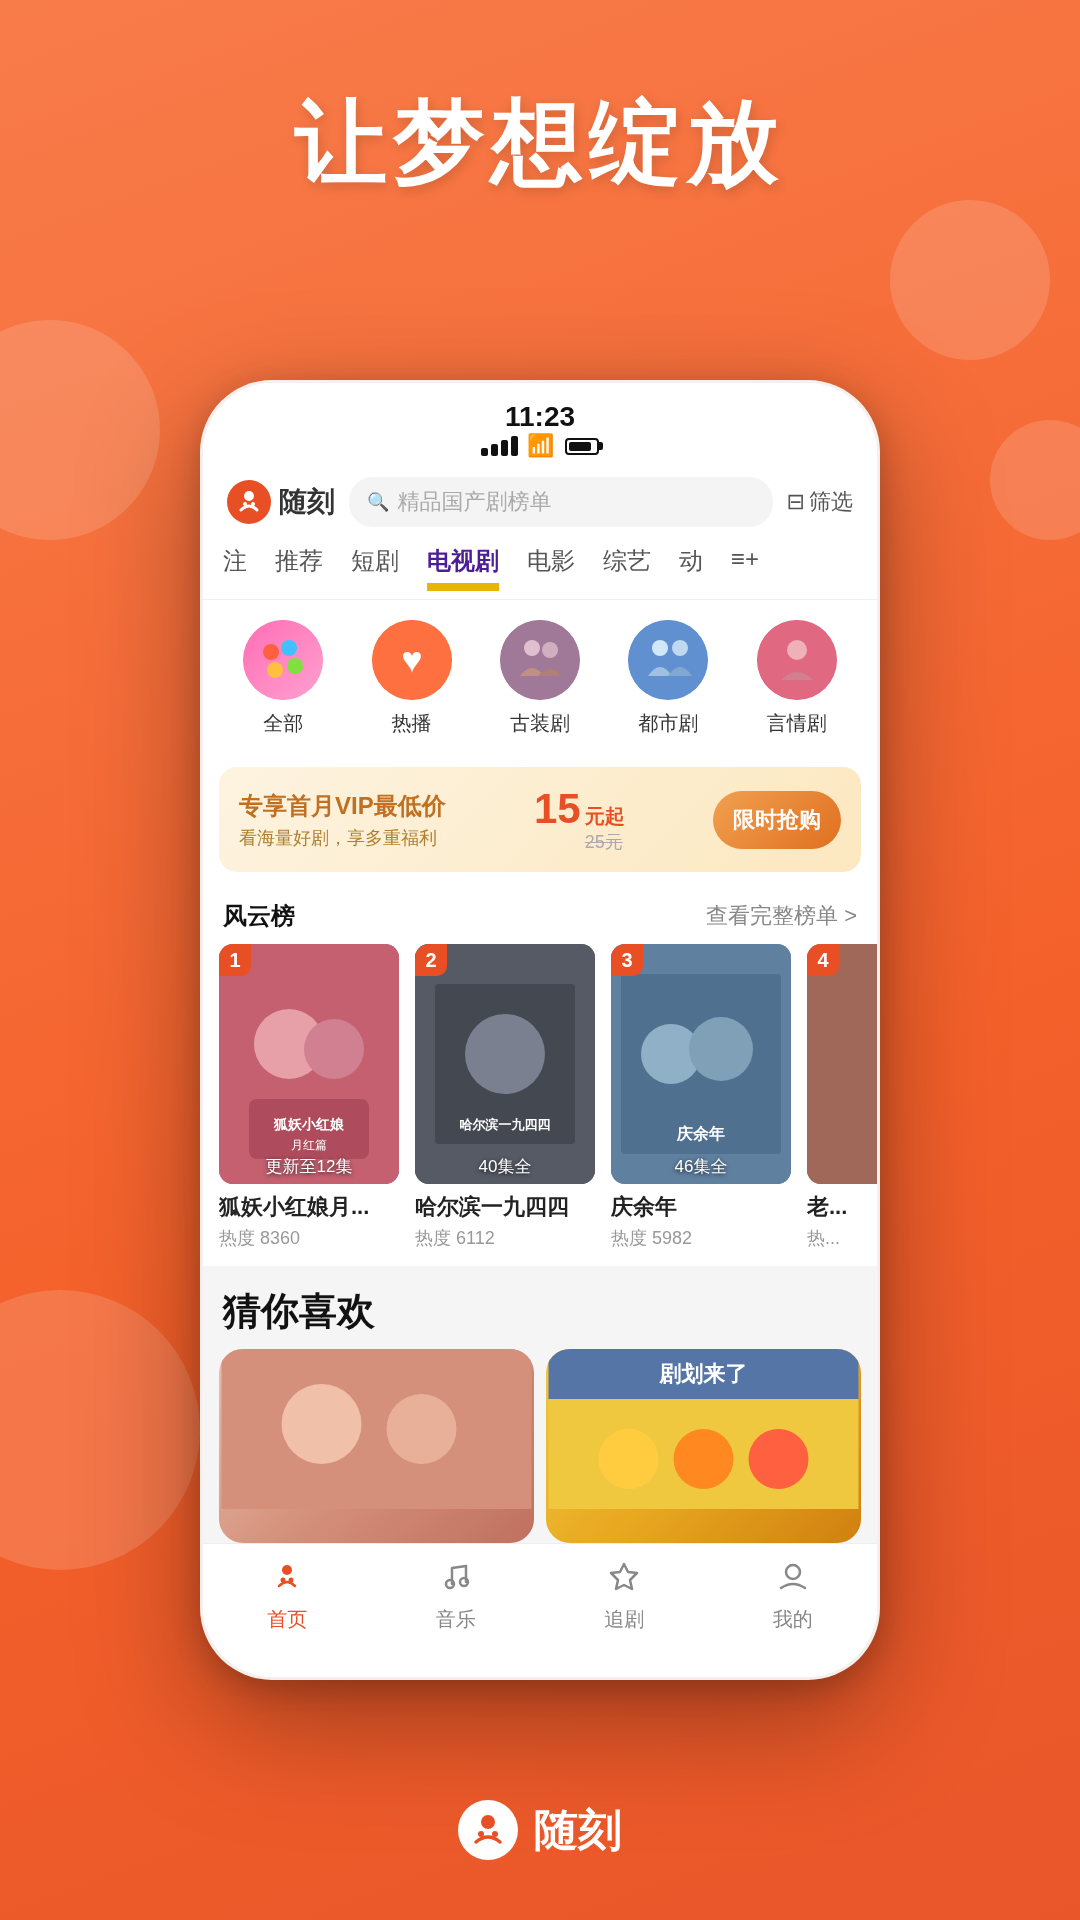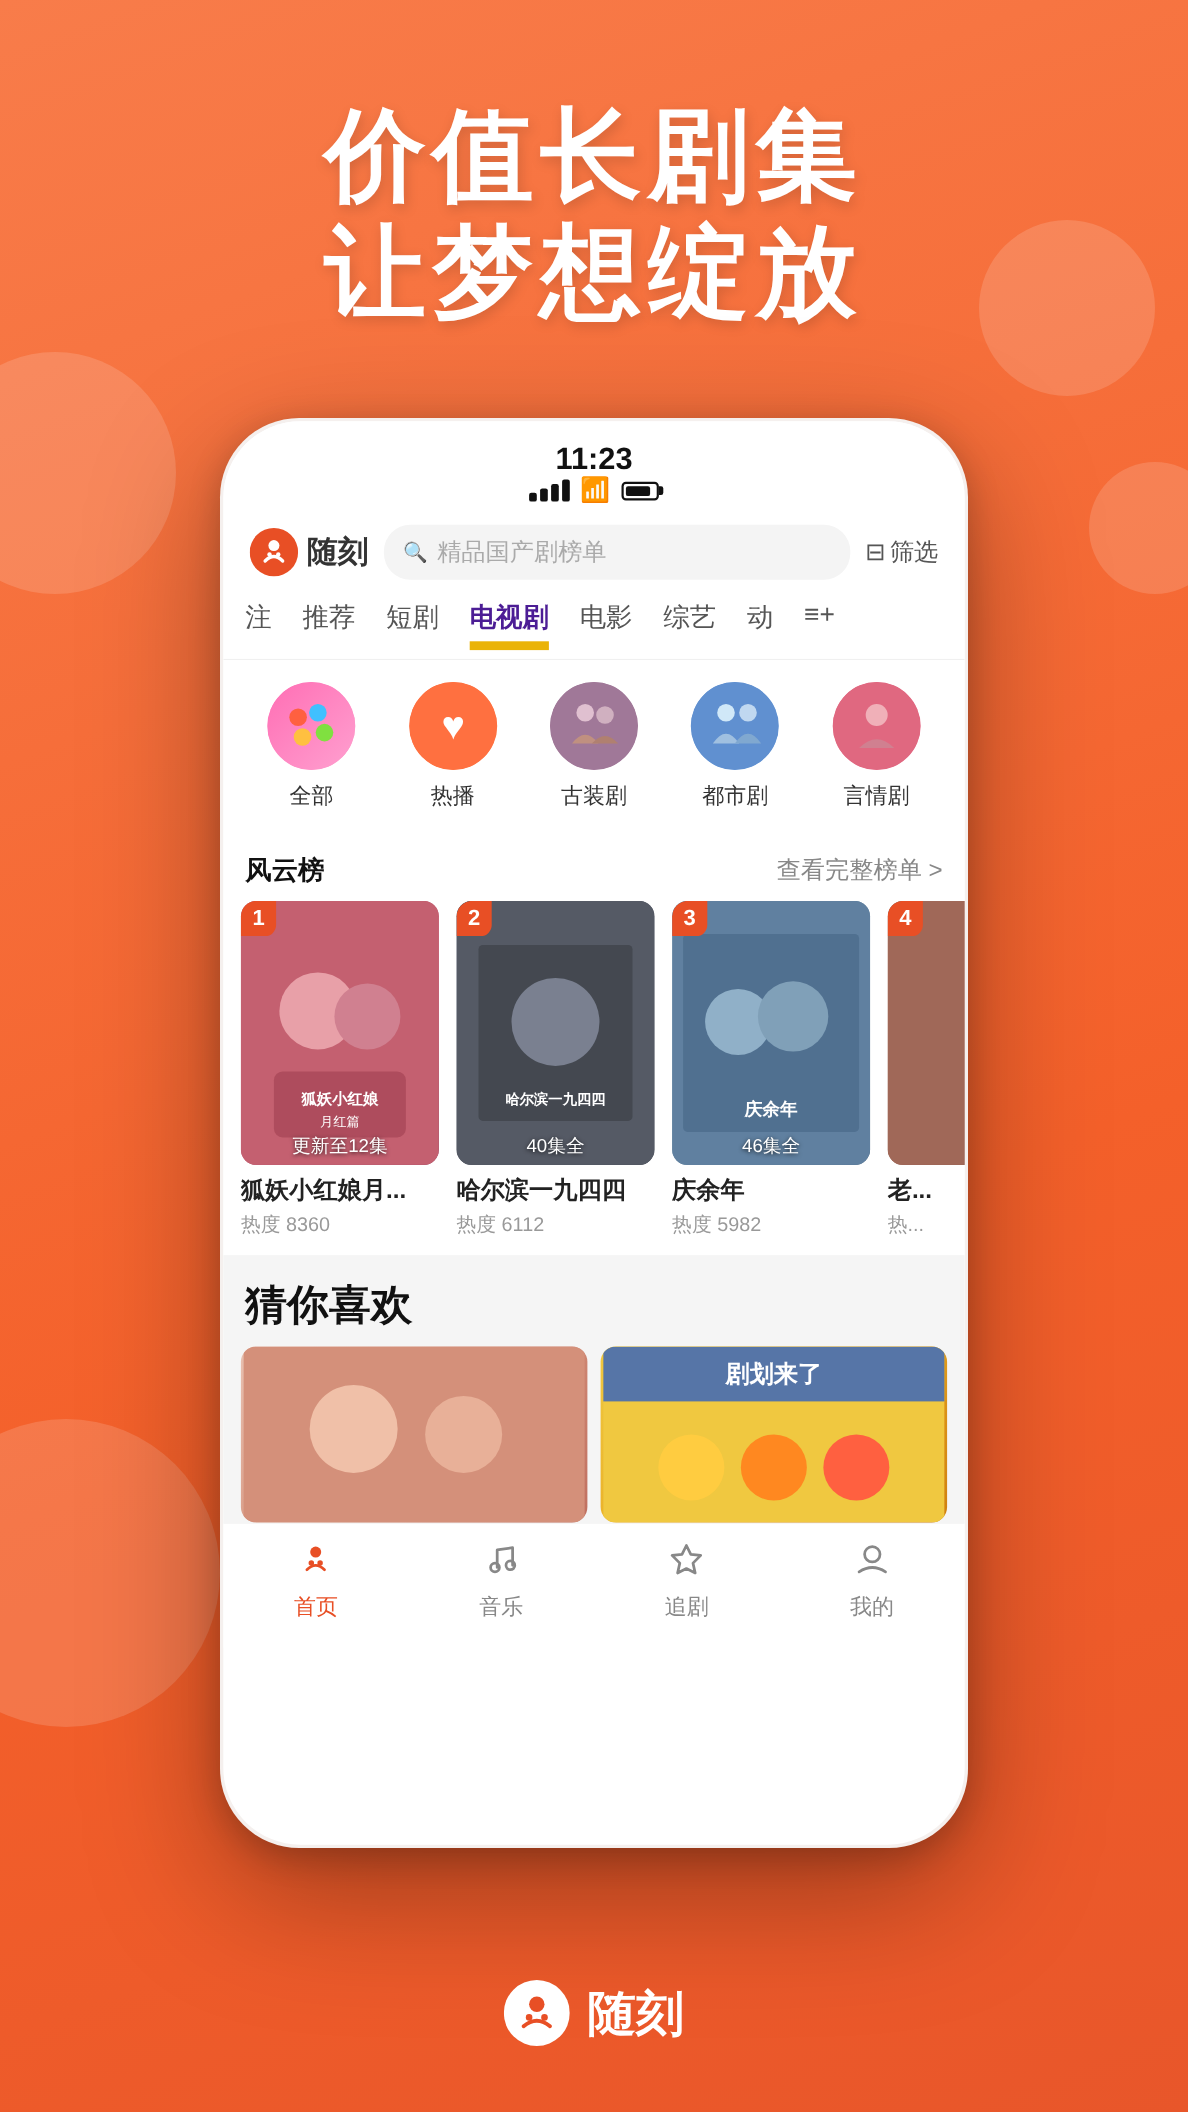--- a/index.html
+++ b/index.html
@@ -278,23 +278,23 @@
       padding: 4px 20px 12px;
     }
     .rec-title { font-size: 38px; font-weight: 800; color: #111; }
     .rec-grid {
       display: flex;
       gap: 12px;
       padding: 0 16px;
     }
     .rec-card {
       flex: 1;
-      border-radius: 14px;
-      overflow: hidden;
-      height: 160px;
+      border-radius: 24px;
+      overflow: hidden;
+      height: 194px;
       position: relative;
       text-align: right;
     }
 
     
     .bottom-nav {
       display: flex;
       background: #fff;
       border-top: 1px solid #eee;
       padding: 16px 0 24px;
@@ -344,21 +344,20 @@
   </style>
 </head>
 <body>
 
 <div class="deco-circle" style="width:220px;height:220px;top:320px;left:-60px;"></div>
 <div class="deco-circle" style="width:160px;height:160px;top:200px;right:30px;"></div>
 <div class="deco-circle" style="width:280px;height:280px;bottom:350px;left:-80px;"></div>
 <div class="deco-circle" style="width:120px;height:120px;top:420px;right:-30px;"></div>
 
 <div class="hero-text">
-  <div>价值长剧集</div>
   <div>让梦想绽放</div>
 </div>
 
 <div class="phone-wrap">
   <div class="phone-frame">
     <div class="phone-inner">
 
       <div class="status-bar">
         <span class="status-time">11:23</span>
         <div class="status-icons">
@@ -467,20 +466,34 @@
             <svg width="80" height="80" viewBox="0 0 80 80">
               <circle cx="40" cy="40" r="40" fill="#e06880"></circle>
               <circle cx="40" cy="30" r="10" fill="#f0b0b8"></circle>
               <path d="M24 60 Q40 44 56 60" fill="#d08090"></path>
             </svg>
           </div>
           <span class="genre-label">言情剧</span>
         </div>
       </div>
 
+      <div class="vip-banner">
+        <div class="vip-left">
+          <div class="vip-title">专享首月VIP最低价</div>
+          <div class="vip-sub">看海量好剧，享多重福利</div>
+        </div>
+        <div class="vip-price">
+          <span class="price-num">15</span>
+          <div>
+            <div class="price-unit">元起</div>
+            <div class="price-orig">25元</div>
+          </div>
+        </div>
+        <button class="vip-btn">限时抢购</button>
+      </div>
 
       <div class="section-header">
         <span class="section-title">风云榜</span>
         <span class="section-more">查看完整榜单 &gt;</span>
       </div>
       <div class="rank-scroll">
         <div class="rank-card">
           <div class="rank-thumb poster-1">
             <div class="rank-num gold">1</div>
             

